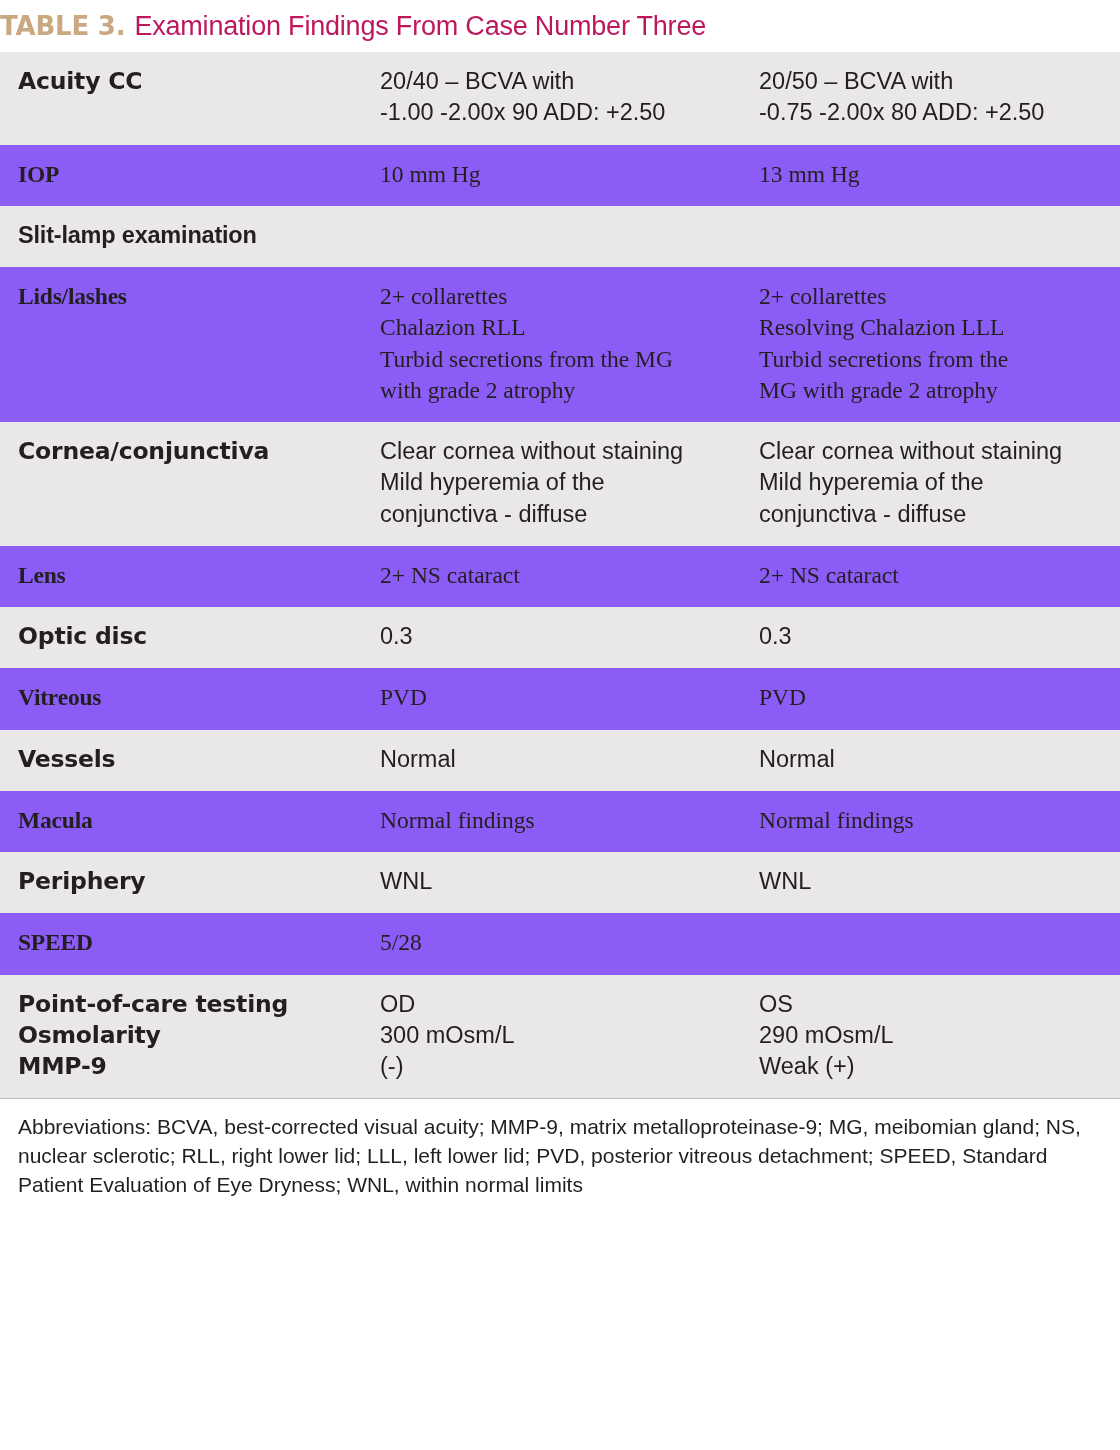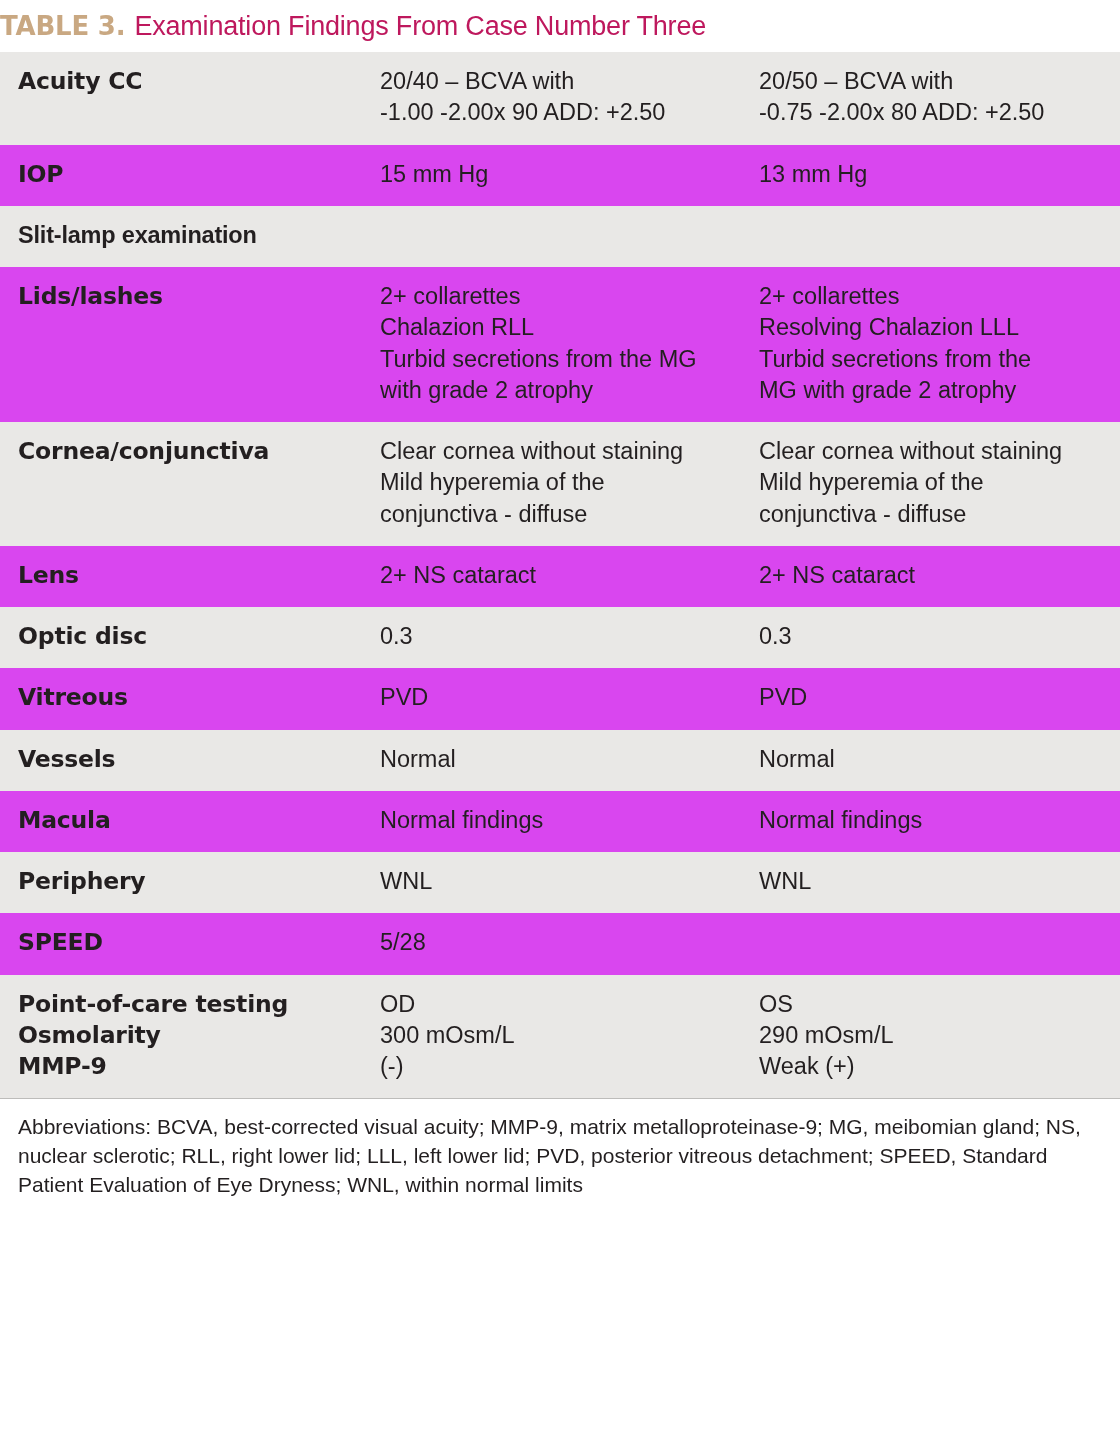--- a/index.html
+++ b/index.html
@@ -60,21 +60,21 @@
     font-family: "DejaVu Sans", sans-serif;
     font-size: 22px;
     letter-spacing: -0.2px;
   }
   td.val {
     width: 379px;
     font-family: "Liberation Sans", sans-serif;
     font-size: 23.5px;
   }
   tr.shade td { background: #e9e8e6; }
-  tr.plain td { background: #d946ef; }
+  tr.plain td { background: #8b5cf6; font-family: Liberation Serif, serif; }
   td.section-label {
     font-weight: bold;
     font-family: Liberation Sans, sans-serif;
     font-size: 22px;
   }
   .line { display: block; }
   
   .footnote {
     padding: 14px 32px 0 18px;
     font-size: 21px;
@@ -108,21 +108,21 @@
           <td class="val">
             <span class="line">20/50 – BCVA with</span>
             <span class="line">-0.75 -2.00x 80 ADD: +2.50</span>
           </td>
         </tr>
         <tr class="plain">
           <td class="label">
             <span class="line">IOP</span>
           </td>
           <td class="val">
-            <span class="line">15 mm Hg</span>
+            <span class="line">10 mm Hg</span>
           </td>
           <td class="val">
             <span class="line">13 mm Hg</span>
           </td>
         </tr>
         <tr class="shade">
           <td class="label section-label">
             <span class="line">Slit-lamp examination</span>
           </td>
           <td class="val"></td>

